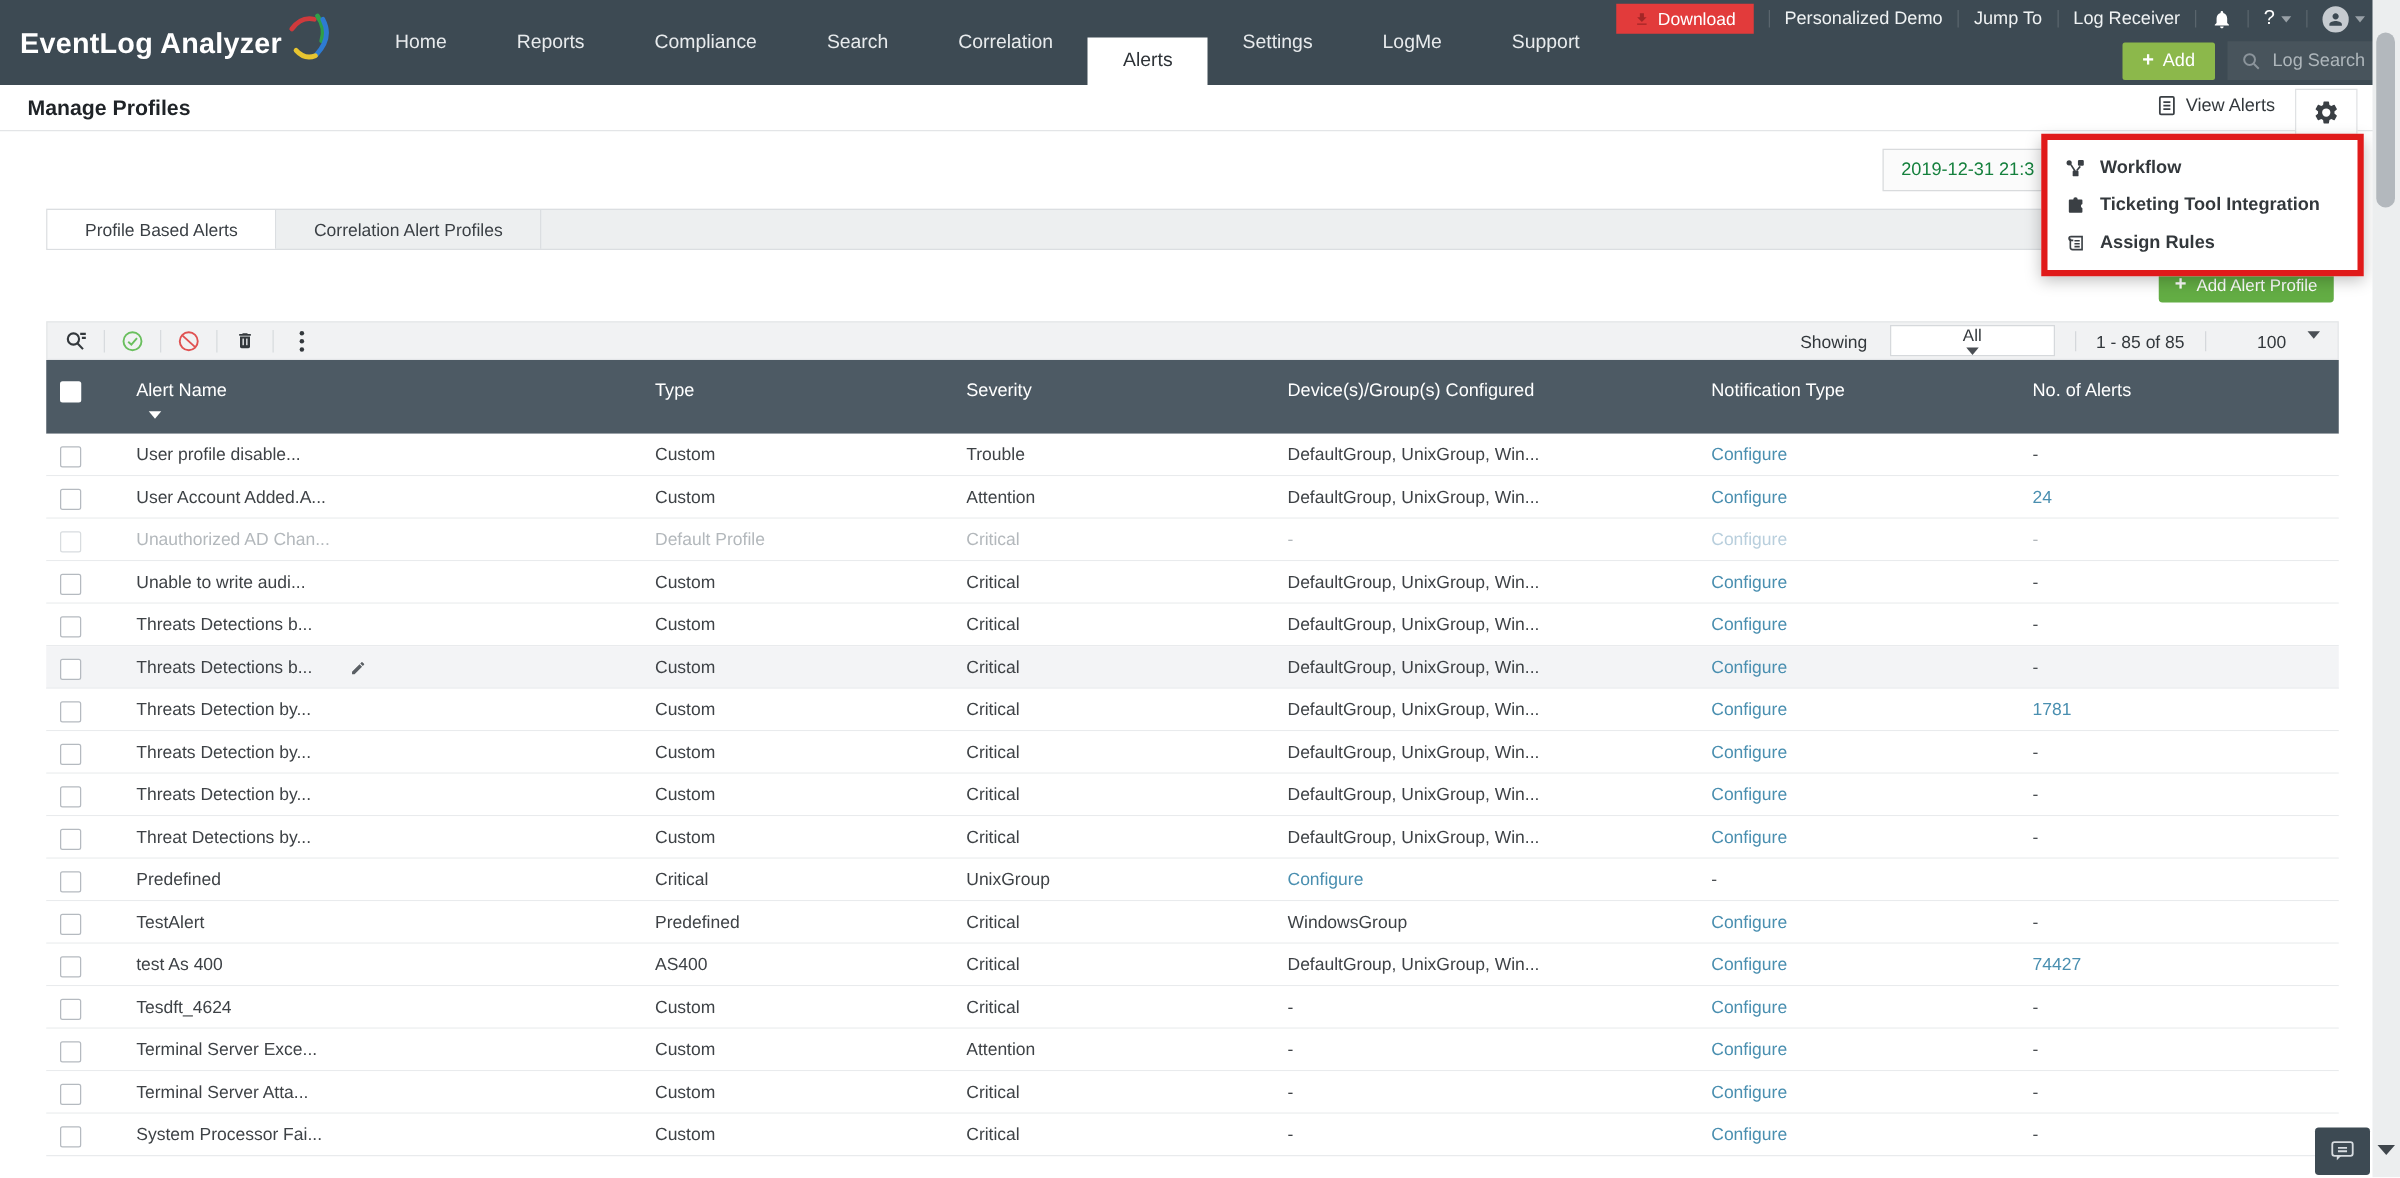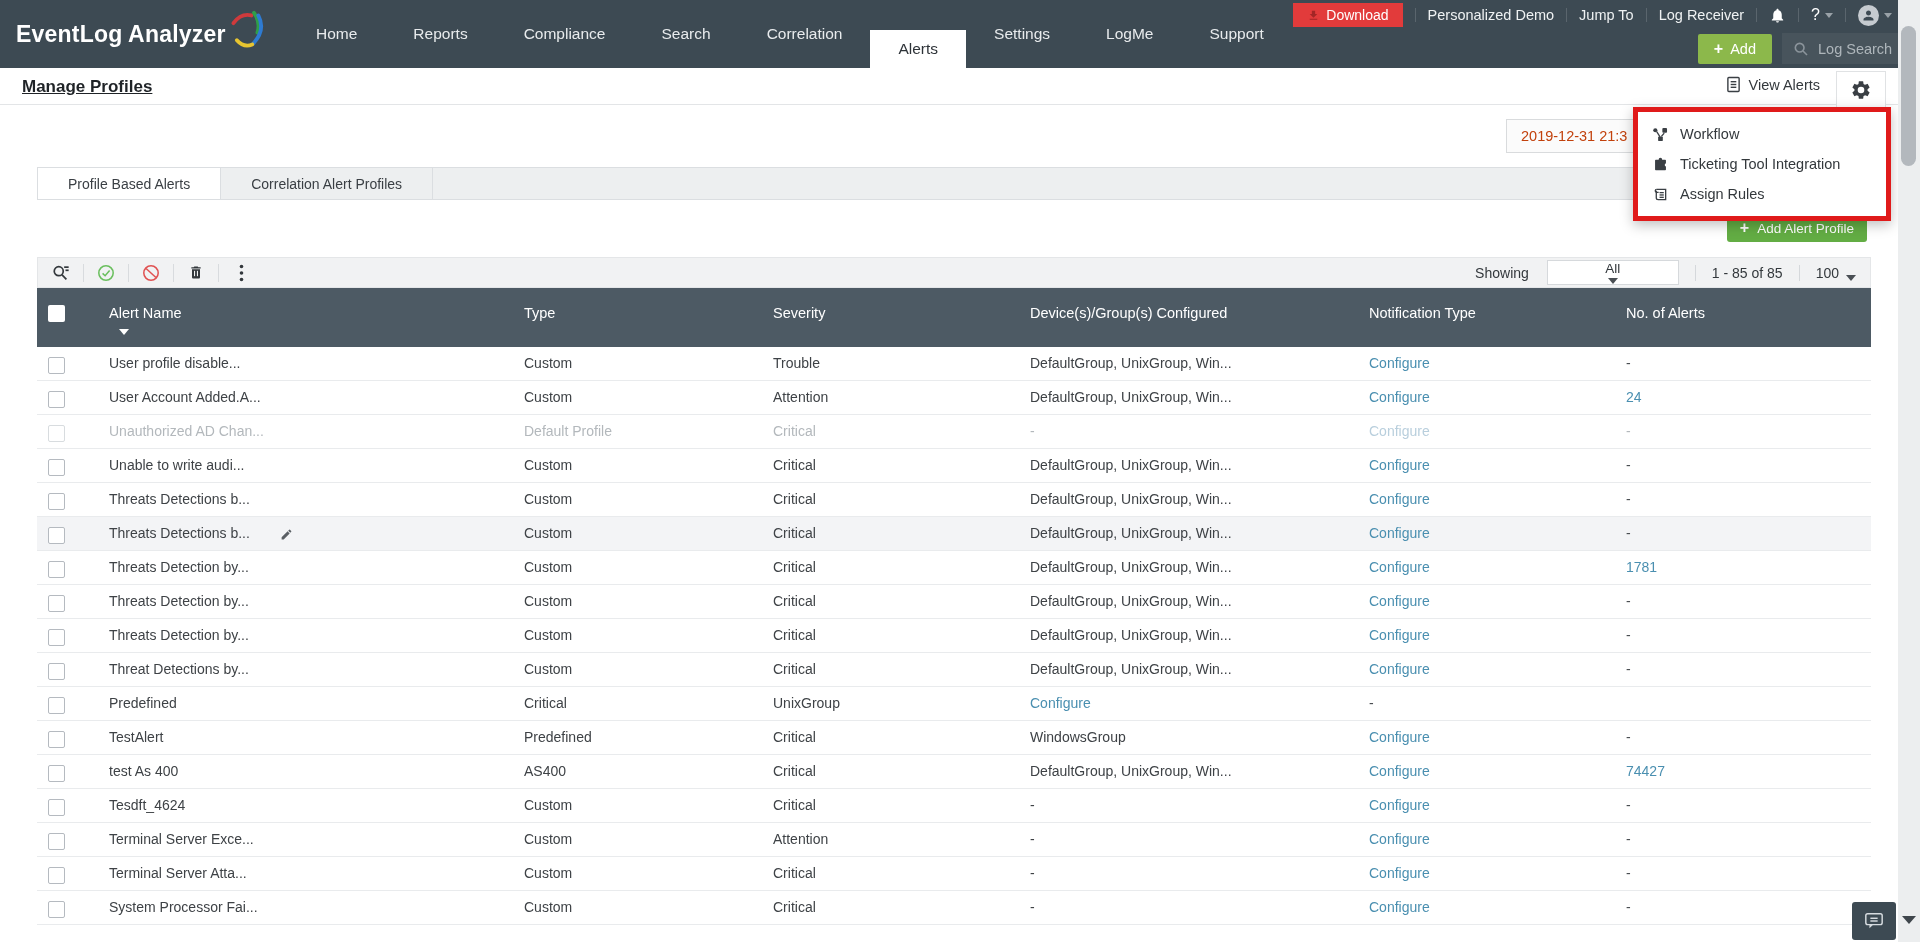--- a/index.html
+++ b/index.html
@@ -23,29 +23,29 @@
   .avatar{width:21px;height:21px;border-radius:50%;background:#c6cbd0;display:flex;align-items:center;justify-content:center;overflow:hidden;}
   .helpq{color:#fff;font-size:16px;}
   .tr-row2{position:absolute;top:33px;right:0;height:31px;display:flex;align-items:center;}
   .add-btn{background:#8cb84b;color:#fff;font-size:14.5px;height:30px;display:flex;align-items:center;gap:7px;padding:0 16px;border-radius:2px;cursor:pointer;margin-right:10px;}
   .plus{font-size:16px;font-weight:700;line-height:1;}
   .searchbox{width:138px;height:31px;background:#48545c;display:flex;align-items:center;padding:0 0 0 11px;overflow:hidden;white-space:nowrap;cursor:text;}
   .searchbox .ph{color:#aeb6bb;font-size:14.5px;margin-left:9px;overflow:hidden;}
 
   
   .pagehead{position:absolute;left:0;top:68px;width:1920px;height:37px;background:#fff;border-bottom:1px solid #e3e5e7;}
-  .page-title{position:absolute;left:22px;top:9px;font-size:17px;font-weight:700;color:#1f2327;text-decoration:underline;}
+  .page-title{position:absolute;left:22px;top:9px;font-size:17px;font-weight:700;color:#1f2327;}
   .viewalerts{position:absolute;right:100px;top:8px;display:flex;align-items:center;gap:8px;font-size:14.5px;color:#33383c;cursor:pointer;}
   .gearbox{position:absolute;right:34px;top:3px;width:50px;height:37px;background:#fff;border:1px solid #e0e2e4;display:flex;align-items:center;justify-content:center;cursor:pointer;}
 
   
-  .dtfield{position:absolute;left:1506px;top:119px;width:160px;height:34px;background:#fbfbfb;border:1px solid #d9dbdd;color:#c2410c;font-size:14.5px;line-height:32px;padding-left:14px;white-space:nowrap;overflow:hidden;}
-
-  
-  .gearmenu{position:absolute;left:1633px;top:107px;width:258px;background:#fff;border:5px solid #e01a1a;box-shadow:0 4px 12px rgba(0,0,0,.25);z-index:40;padding:7px 0;}
+  .dtfield{position:absolute;left:1506px;top:119px;width:160px;height:34px;background:#fbfbfb;border:1px solid #d9dbdd;color:#15803d;font-size:14.5px;line-height:32px;padding-left:14px;white-space:nowrap;overflow:hidden;}
+
+  
+  .gearmenu{position:absolute;left:1633px;top:107px;width:258px;background:#fff;border:5px solid #e01a1a;box-shadow:0 4px 12px rgba(0,0,0,.25);z-index:40;padding:7px 0;font-weight:bold;}
   .gm-item{height:30px;display:flex;align-items:center;gap:11px;padding:0 13px;font-size:14.5px;color:#33383c;cursor:pointer;}
   .gm-ic{width:18px;display:flex;justify-content:center;}
 
   
   .tabbar{position:absolute;left:37px;top:167px;width:1834px;height:33px;background:#edeff0;border:1px solid #dbdee1;display:flex;}
   .tab{display:flex;align-items:center;justify-content:center;padding:0 30px;font-size:14px;color:#3a3f44;border-right:1px solid #dbdee1;cursor:pointer;min-width:178px;}
   .tab.active{background:#fff;font-weight:400;}
 
   
   .aap-btn{position:absolute;right:53px;top:214px;height:28px;background:#63ad44;color:#fff;font-size:13.5px;display:flex;align-items:center;gap:8px;padding:0 13px;border-radius:3px;cursor:pointer;z-index:5;}
@@ -53,21 +53,21 @@
   
   .toolbar{position:absolute;left:37px;top:257px;width:1834px;height:31px;background:#f1f2f3;border:1px solid #e4e6e8;display:flex;align-items:center;padding:0 14px 0 10px;}
   .tool{width:26px;height:24px;display:flex;align-items:center;justify-content:center;cursor:pointer;}
   .tool-div{width:1px;height:18px;background:#d8dbde;margin:0 9px;}
   .tb-spacer{flex:1;}
   .showing{font-size:14px;color:#33383c;}
   .sel{width:132px;height:25px;background:#fff;border:1px solid #d6d9dc;display:flex;align-items:center;justify-content:space-between;padding:0 10px;font-size:13.5px;color:#33383c;margin:0 0 0 18px;cursor:pointer;flex-direction:column;}
   .caret-dk{width:0;height:0;border-left:5px solid transparent;border-right:5px solid transparent;border-top:6px solid #4a4f54;}
   .pg-div{width:1px;height:16px;background:#d5d8db;margin:0 16px;}
   .range{font-size:14px;color:#33383c;white-space:nowrap;}
-  .pagesize{display:flex;align-items:flex-end;gap:7px;font-size:14px;color:#33383c;cursor:pointer;}
+  .pagesize{display:flex;align-items:flex-start;gap:17px;font-size:14px;color:#33383c;cursor:pointer;margin-left:25px;}
 
   
   .thead{position:absolute;left:37px;top:288px;width:1834px;height:59px;background:#4d5a64;display:grid;grid-template-columns:72px 415px 249px 257px 339px 257px 1fr;}
   .th{color:#fff;font-size:14.5px;font-weight:400;padding-top:17px;white-space:nowrap;}
   .th-check{padding-left:11px;}
   .cb{display:inline-block;width:17px;height:17px;background:#fff;border:1px solid #b5bac0;border-radius:2px;cursor:pointer;}
   .cb-head{border:none;}
   .sortarrow{width:0;height:0;border-left:5px solid transparent;border-right:5px solid transparent;border-top:6px solid #fff;margin:8px 0 0 10px;}
   .tbody{position:absolute;left:37px;top:347px;width:1834px;}
   .trow{display:grid;grid-template-columns:72px 415px 249px 257px 339px 257px 1fr;height:34px;border-bottom:1px solid #e9ebed;background:#fff;}

